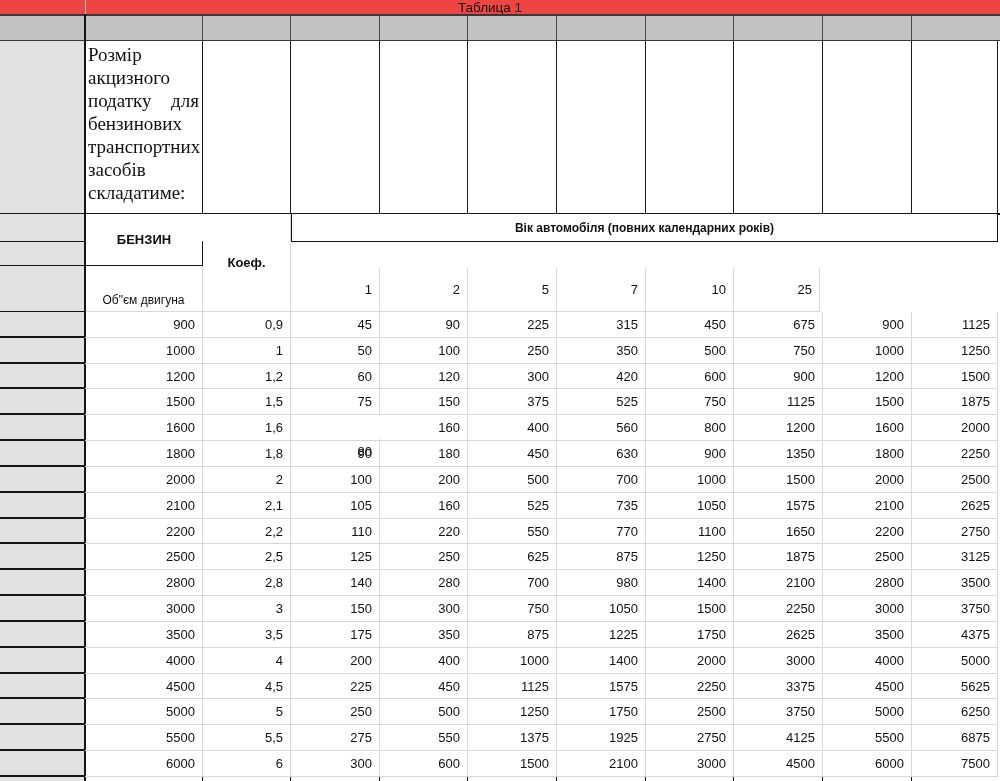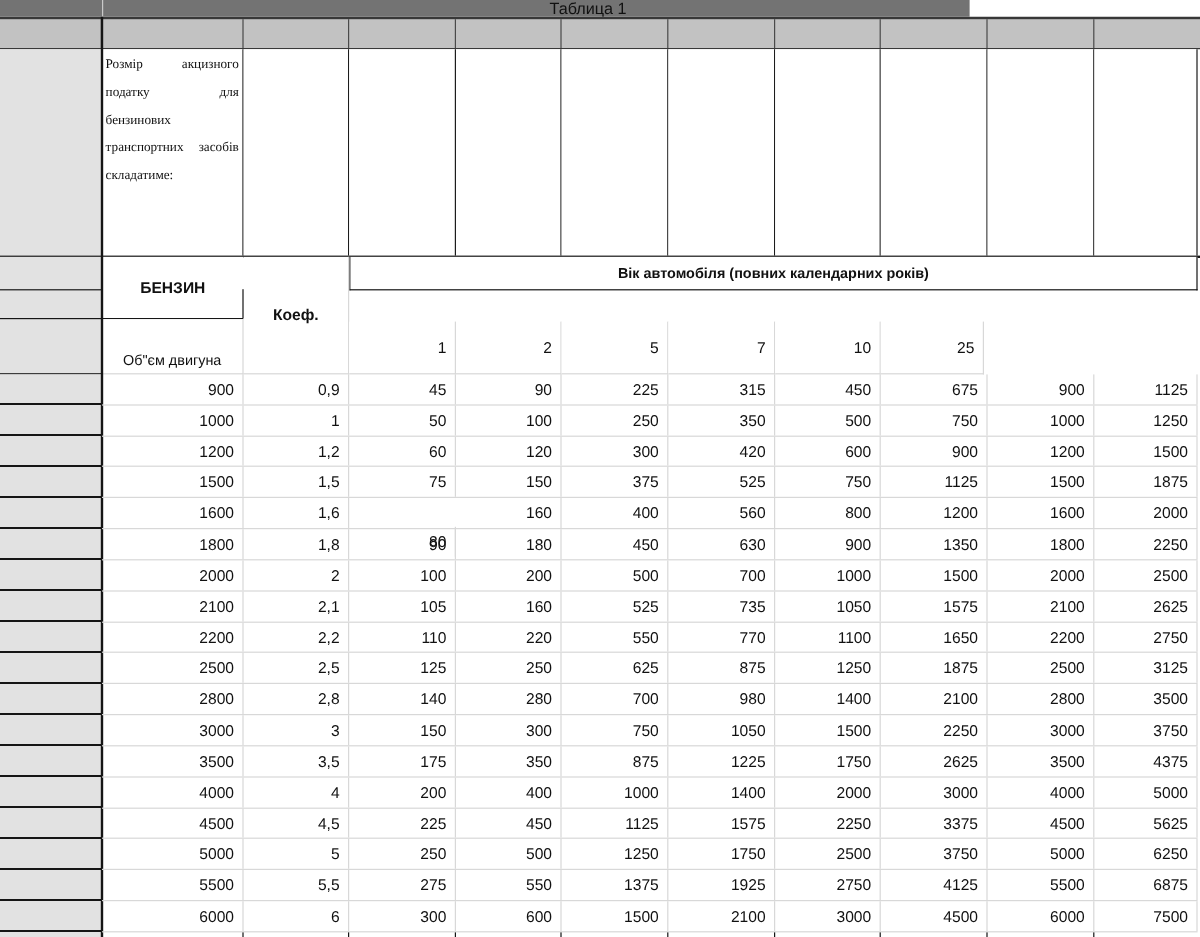--- a/index.html
+++ b/index.html
@@ -2,32 +2,32 @@
 <html><head>
 <meta charset="utf-8">
 <style>
   html,body{margin:0;padding:0;background:#fff;}
   #sheet{
     position:relative;width:1000px;height:781px;background:#fff;overflow:hidden;
     font-family:"Liberation Sans",sans-serif;color:#111;
   }
   .abs{position:absolute;box-sizing:border-box;}
   
-  #title-row{left:0;top:0;width:808px;height:14px;background:#737373;}
+  #title-row{left:0;top:0;width:1000px;height:14px;background:#ef4444;}
   #title-text{left:0;top:0;width:980px;height:14px;text-align:center;font-size:13.5px;line-height:15px;}
   #title-gridline{left:85px;top:0;width:1px;height:14px;background:#c9c9c9;}
   
   #gray-band{left:0;top:14px;width:1000px;height:27px;background:#c2c2c2;
     border-top:2px solid #383838;border-bottom:1px solid #383838;display:flex;}
   .band-cell{height:100%;box-sizing:border-box;border-right:1px solid #4a4a4a;}
   .band-cell:last-child{border-right:none;}
   
   #a-tall{left:0;top:41px;width:85px;height:172px;background:#e2e2e2;}
   #desc-cell{left:85px;top:41px;width:118px;height:172px;background:#fff;border-right:1.5px solid #151515;
-    font-family:"Liberation Serif",serif;font-size:11px;line-height:23px;
+    font-family:"Liberation Serif",serif;font-size:19px;line-height:23px;
     padding:2px 3px 0 3px;text-align:justify;text-align-last:left;}
   #tall-cells{left:203px;top:41px;width:795px;height:172px;display:flex;}
   .tall-cell{height:100%;box-sizing:border-box;border-right:1.5px solid #1c1c1c;background:#fff;}
   #tall-bottom{left:0;top:213px;width:1000px;height:1.5px;background:#151515;}
   
   #a1{left:0;top:214px;width:85px;height:28px;background:#e2e2e2;}
   #a2{left:0;top:242px;width:85px;height:24px;background:#e2e2e2;}
   #a3{left:0;top:266px;width:85px;height:46px;background:#e2e2e2;}
   #a1-border{left:0;top:240.5px;width:85px;height:1.5px;background:#151515;}
   #a3-border{left:0;top:310.5px;width:85px;height:1.5px;background:#151515;}

